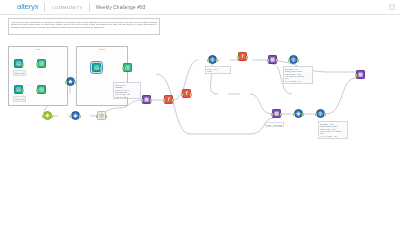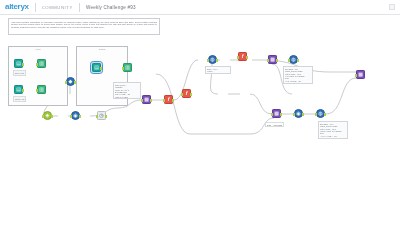--- a/index.html
+++ b/index.html
@@ -12,22 +12,22 @@
   }
 
   
   .header{
     position:absolute;left:0;top:0;width:400px;height:14px;
     background:#ffffff;
     border-bottom:1px solid #e2e5e8;
     display:flex;align-items:center;
   }
   .logo{
-    margin-left:5px;
-    font-size:8px;font-weight:bold;
+    margin-left:17px;
+    font-size:8px;font-weight:normal;
     color:#3d9ad4;
     letter-spacing:-0.3px;
     line-height:10px;
   }
   .hdr-div{
     width:1px;height:9px;background:#d7dadd;margin:0 6px;
   }
   .hdr-community{
     font-size:4.2px;color:#9aa0a6;letter-spacing:0.6px;
   }

